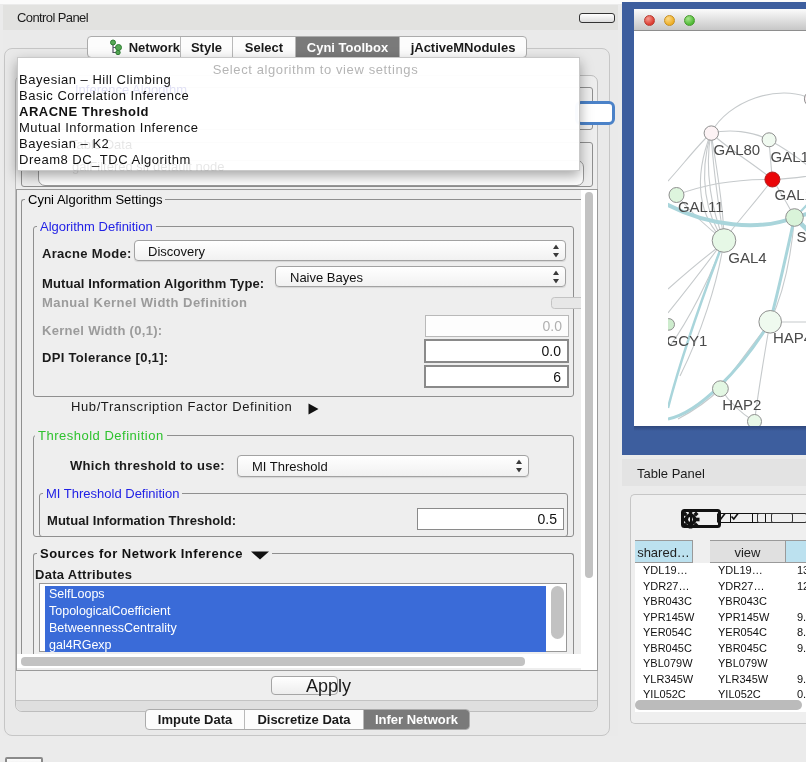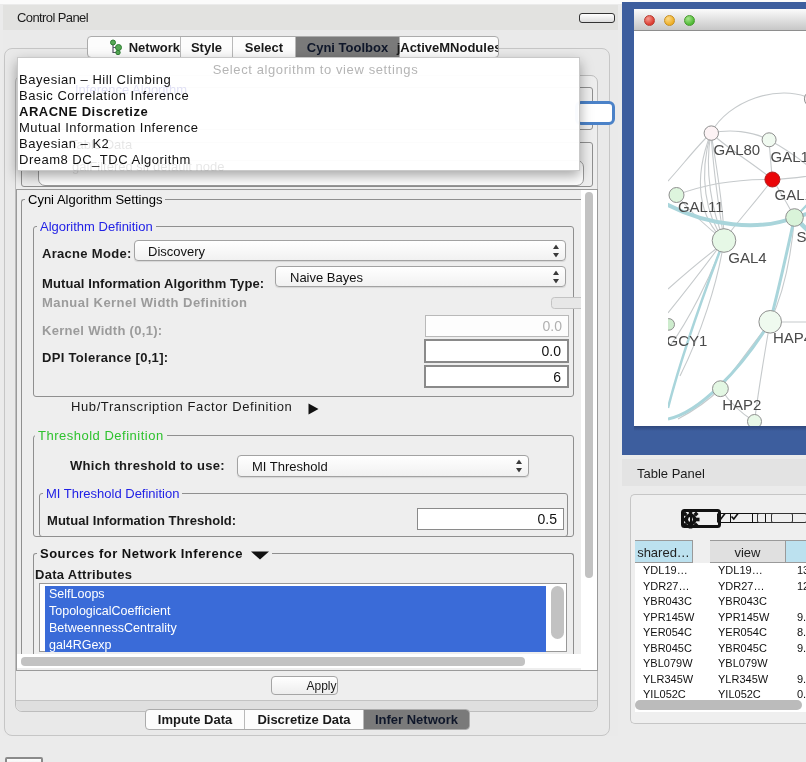--- a/index.html
+++ b/index.html
@@ -14,21 +14,21 @@
 .ct { position:absolute; font-size:13px; color:#111; top:50%; transform:translateY(-50%); white-space:nowrap; }
 .arr { position:absolute; right:6.5px; top:50%; transform:translateY(-50%); width:6px; height:13px; }
 .arr svg { display:block; }
 .tf { position:absolute; background:#fff; font-size:14px; color:#111; }
 .tv { position:absolute; right:6px; top:50%; transform:translateY(-50%); }
 .sbv { position:absolute; background:#ffffff; }
 .thumbv { position:absolute; background:#c2c2c2; border-radius:4px; }
 .seg { position:absolute; display:flex; height:22px; border:1px solid #ababab; border-radius:4px; background:#fcfcfc; overflow:hidden; font-size:13px; font-weight:bold; color:#1a1a1a; }
 .seg .sg { display:flex; align-items:center; justify-content:center; border-right:1px solid #b9b9b9; height:100%; }
 .seg .sg:last-child { border-right:none; }
-.seg .on { background:#7a7a7a; color:#0f172a; }
+.seg .on { background:#7a7a7a; color:#ffffff; }
 .li { position:absolute; background:#3a6bd8; color:#fff; font-size:12.5px; line-height:17px; padding-left:4px; }
 .pi { position:absolute; left:19px; font-size:13px; color:#111; white-space:nowrap; letter-spacing:0.5px; }
 .trow { position:absolute; font-size:11px; color:#111; white-space:nowrap; }
 .hdr { position:absolute; font-size:13px; color:#222; text-align:center; line-height:23px; }
 .tl { position:absolute; top:6px; width:11px; height:11px; border-radius:50%; }
 </style>
 </head>
 <body>
 <div id="stage">
 <div class="abs" style="left:0; top:0; width:806px; height:4px; background:#fbfbfb;"></div>
@@ -139,54 +139,54 @@
 <div class="li" style="left:45px; top:637px; width:501px; height:15px;">gal4RGexp</div>
 <div class="sbv" style="left:548px; top:584px; width:18px; height:67px;"></div>
 <div class="thumbv" style="left:551px; top:586px; width:13px; height:53px; border-radius:6.5px;"></div>
 
 <div class="sbv" style="left:17px; top:654px; width:564px; height:14px;"></div>
 <div class="thumbv" style="left:21px; top:657px; width:504px; height:9px;"></div>
 
 <div class="sbv" style="left:581px; top:190px; width:16px; height:480px;"></div>
 <div class="thumbv" style="left:585px; top:192px; width:8px; height:386px;"></div>
 
-<div class="abs" style="left:271px; top:676px; width:67px; height:19px; background:linear-gradient(#ffffff,#ededed); border:1px solid #a5a5a5; border-radius:4px; font-size:12px; color:#1a1a1a; text-align:center; line-height:18px;">Apply</div>
+<div class="abs" style="left:271px; top:676px; width:67px; height:19px; background:linear-gradient(#ffffff,#ededed); border:1px solid #a5a5a5; border-radius:4px; font-size:18px; color:#1a1a1a; text-align:center; line-height:18px;">Apply</div>
 
 <div class="seg" style="left:87px; top:36px;">
   <div class="sg" style="width:93px;justify-content:flex-end;"><svg width="13" height="16" style="margin-right:6px;">
           <path d="M3 4 L3 13.5 L6 13.5 M3 8.5 L7 8.5" stroke="#556" stroke-width="1.2" fill="none"></path>
           <circle cx="3" cy="3.5" r="2.5" fill="#55a855" stroke="#2e7d32" stroke-width="1"></circle>
           <circle cx="8.5" cy="8.5" r="3" fill="#55a855" stroke="#2e7d32" stroke-width="1"></circle>
           <circle cx="8" cy="13.5" r="2.2" fill="#55a855" stroke="#2e7d32" stroke-width="1"></circle>
         </svg>Network</div>
   <div class="sg" style="width:52px;">Style</div>
   <div class="sg" style="width:63px;">Select</div>
   <div class="sg on" style="width:104px;">Cyni Toolbox</div>
-  <div class="sg" style="width:98px;">jActiveMNodules</div>
+  <div class="sg" style="width:126px;">jActiveMNodules</div>
 </div>
 
 <div class="seg" style="left:145px; top:709px; height:21px;">
   <div class="sg" style="width:99px;">Impute Data</div>
   <div class="sg" style="width:119px;">Discretize Data</div>
   <div class="sg on" style="width:105px;">Infer Network</div>
 </div>
 
 <div class="abs" style="left:617px; top:373px; width:5px; height:7px;"><svg width="5" height="7">
         <path d="M4.5 0 L4.5 7 L0 3.5 Z" fill="#666"></path>
       </svg></div>
 
 <div class="abs" style="left:17px; top:57px; width:563px; height:114px; background:rgba(255,255,255,0.97); border:1px solid #c9c9c9; box-shadow:0 5px 12px rgba(0,0,0,0.35);">
   <div class="abs" style="top:4px; left:0; width:100%; text-align:center; color:#b5b5b5; font-size:13px; letter-spacing:0.6px;">Select algorithm to view settings</div>
   <div class="abs" style="left:23px; top:24px; font-size:13px; color:rgba(50,50,190,0.14); white-space:nowrap;">Inference Algorithm</div>
   <div class="abs" style="left:18px; top:79px; font-size:13px; color:rgba(0,0,0,0.10); white-space:nowrap;">Table Data</div>
   <div class="abs" style="left:20px; top:101px; font-size:13px; color:rgba(0,0,0,0.10); white-space:nowrap;">galFiltered sif default node</div>
 </div>
 <div class="pi" style="top:72px;">Bayesian – Hill Climbing</div>
 <div class="pi" style="top:88px;">Basic Correlation Inference</div>
-<div class="pi" style="top:104px; font-weight:bold;">ARACNE Discretize</div>
+<div class="pi" style="top:104px; font-weight:bold;">ARACNE Threshold</div>
 <div class="pi" style="top:120px;">Mutual Information Inference</div>
 <div class="pi" style="top:136px;">Bayesian – K2</div>
 <div class="pi" style="top:152px;">Dream8 DC_TDC Algorithm</div>
 
 <div class="abs" style="left:622px; top:2px; width:184px; height:453px; background:#3d5e9e;"></div>
 <div class="abs" style="left:634px; top:9px; width:172px; height:22px; background:linear-gradient(#fbfbfb,#c7c7c7); border-bottom:1px solid #8e8e8e;">
   <span class="tl" style="left:10px; background:radial-gradient(circle at 35% 30%, #f49b91, #dd3b30 70%); border:1px solid #b83b30;"></span>
   <span class="tl" style="left:30px; background:radial-gradient(circle at 35% 30%, #fbd98a, #eeaf27 70%); border:1px solid #c8901f;"></span>
   <span class="tl" style="left:50px; background:radial-gradient(circle at 35% 30%, #a8e58e, #4fba35 70%); border:1px solid #47992e;"></span>
 </div>

